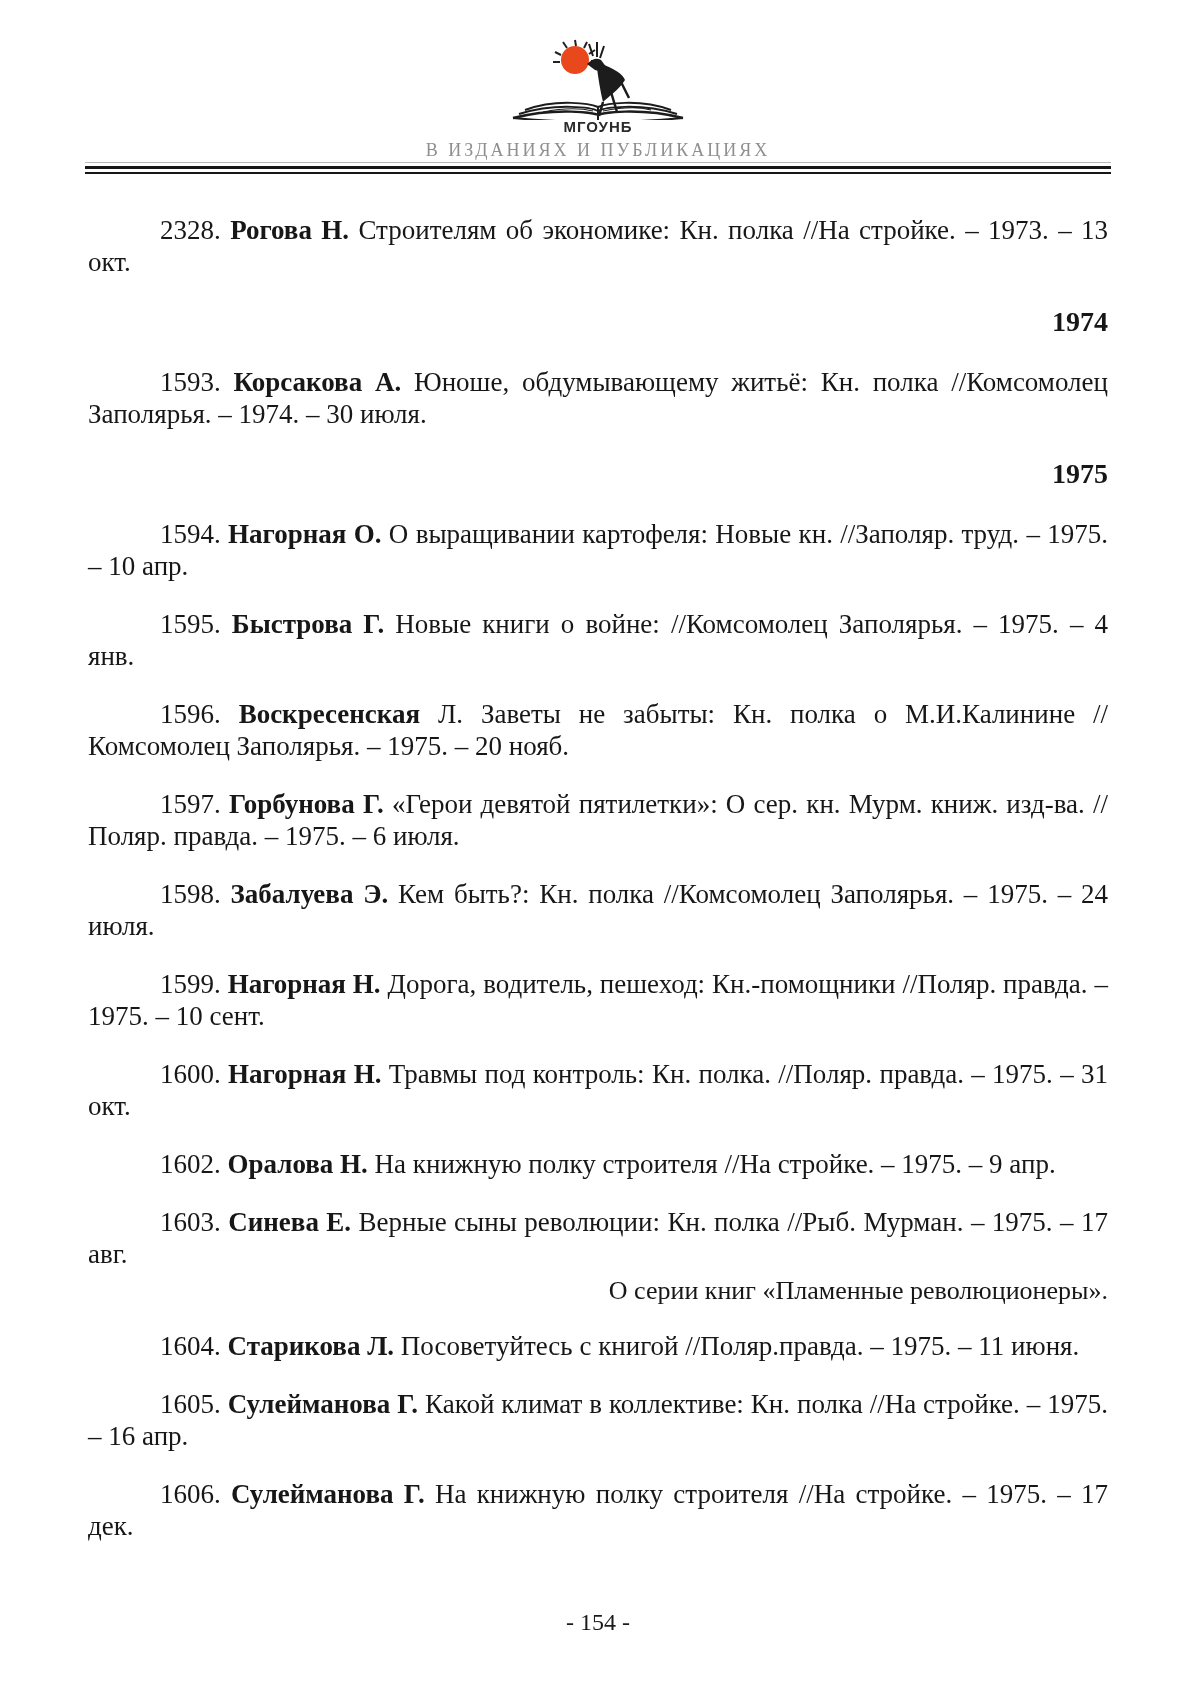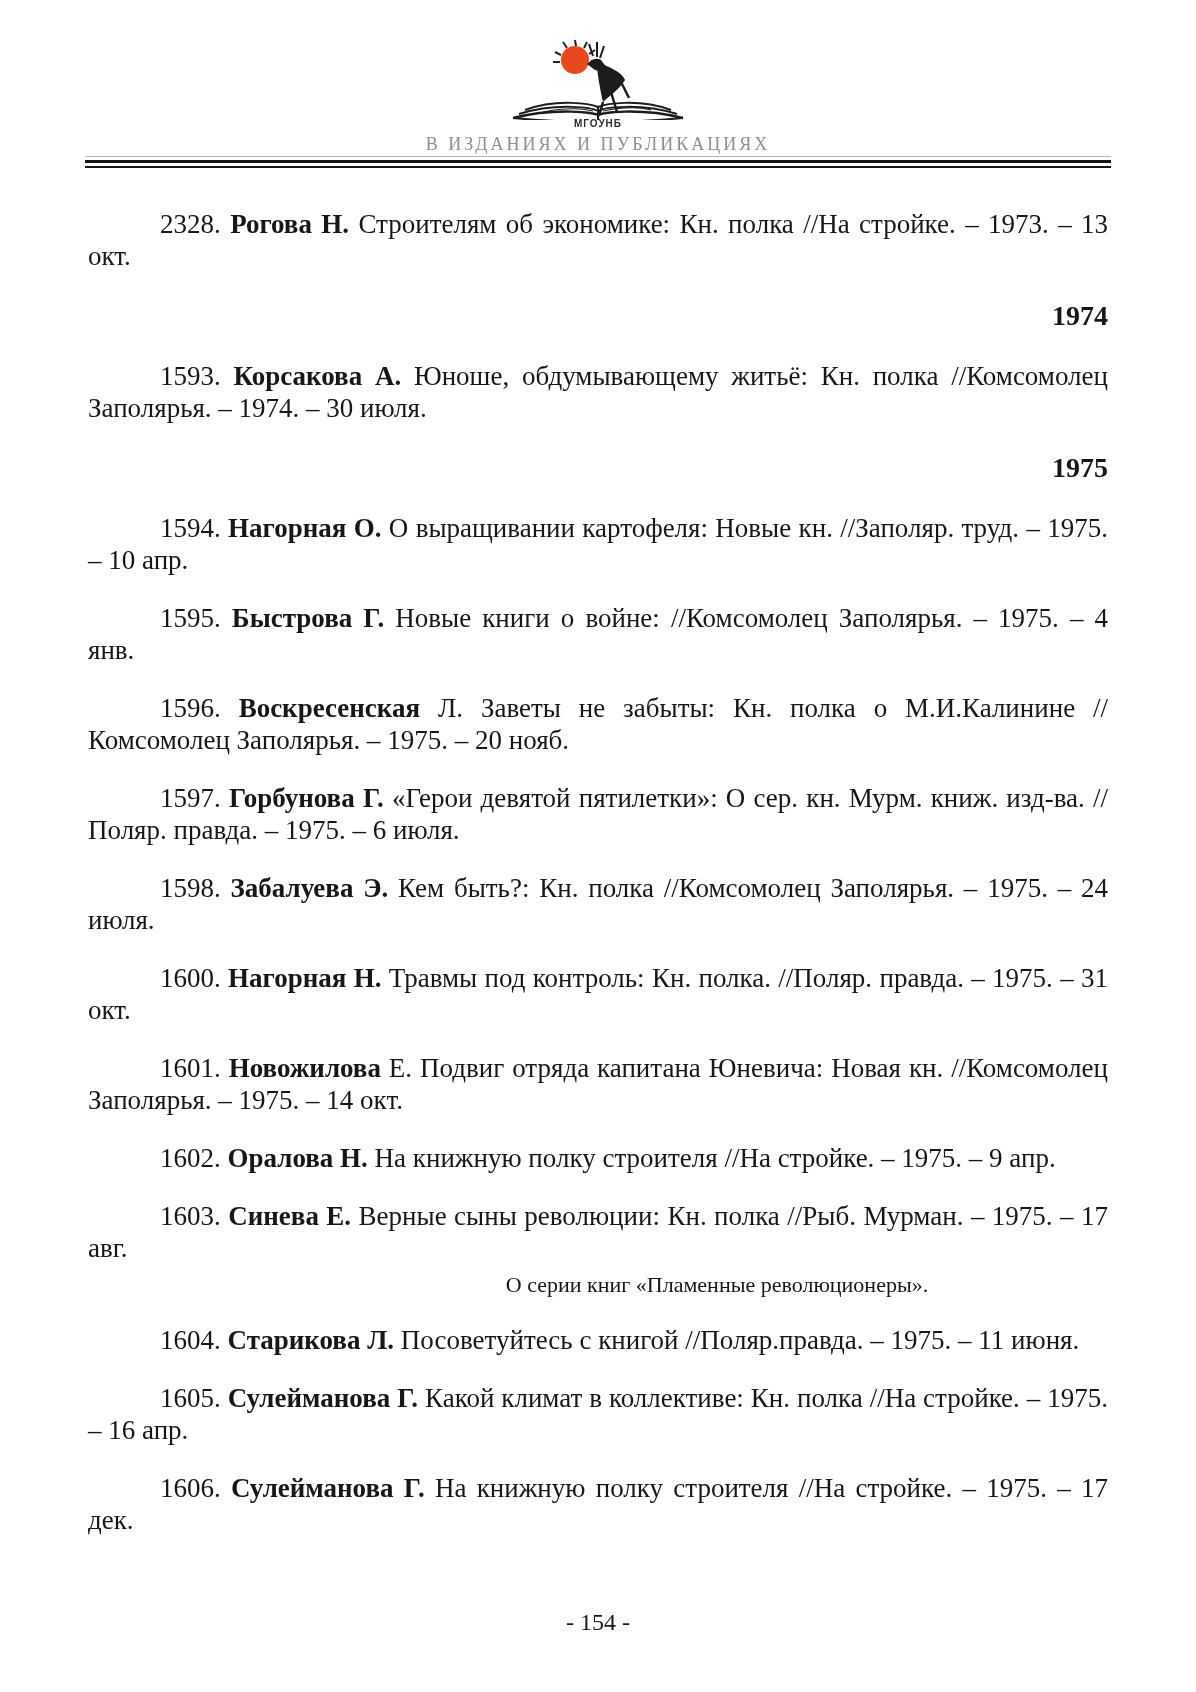--- a/index.html
+++ b/index.html
@@ -13,21 +13,21 @@
     color: #171717;
   }
   .page { width: 100%; height: 100%; position: relative; }
 
   
   .header { padding-top: 34px; }
   .logo-wrap { width: 190px; margin: 0 auto; text-align: center; }
   .logo-svg { display: block; margin: 0 auto; }
   .logo-acronym {
     font-family: "Liberation Sans", sans-serif;
-    font-weight: bold; font-size: 10px; letter-spacing: 1px;
+    font-weight: bold; font-size: 15px; letter-spacing: 1px;
     color: #2b2b2b; margin-top: -2px;
   }
   .subtitle-row {
     margin: 5px 85px 0 85px;
     border-bottom: 1px solid #b8b8b8;
     text-align: center;
     padding-bottom: 1px;
   }
   .subtitle {
     font-family: Liberation Serif, serif;
@@ -53,24 +53,24 @@
     margin: 26px 0;
   }
   .entry-author { font-weight: bold; }
   .year-heading {
     text-align: right;
     font-size: 28px; font-weight: bold;
     margin: 28px 0;
     text-indent: 0;
   }
   .entry-note {
-    font-size: 22px;
+    font-size: 26px;
     line-height: 26px;
     margin: -18px 0 26px 238px;
-    text-align: center;
+    text-align: right;
     text-indent: 0;
   }
 
   
   .footer {
     position: absolute;
     left: 0; right: 0; bottom: 56px;
     text-align: center;
     font-size: 24px;
     color: #1a1a1a;
@@ -126,22 +126,22 @@
 
   <p class="entry"><span>2328. </span><span class="entry-author">Рогова Н.</span><span> Строителям об экономике: Кн. полка //На стройке. – 1973. – 13 окт.</span></p>
       <h2 class="year-heading">1974</h2>
       <p class="entry"><span>1593. </span><span class="entry-author">Корсакова А.</span><span> Юноше, обдумывающему житьё: Кн. полка //Комсомолец Заполярья. – 1974. – 30 июля.</span></p>
       <h2 class="year-heading">1975</h2>
       <p class="entry"><span>1594. </span><span class="entry-author">Нагорная О.</span><span> О выращивании картофеля: Новые кн. //Заполяр. труд. – 1975. – 10 апр.</span></p>
       <p class="entry"><span>1595. </span><span class="entry-author">Быстрова Г.</span><span> Новые книги о войне: //Комсомолец Заполярья. – 1975. – 4 янв.</span></p>
       <p class="entry"><span>1596. </span><span class="entry-author">Воскресенская</span><span> Л. Заветы не забыты: Кн. полка о М.И.Калинине //Комсомолец Заполярья. – 1975. – 20 нояб.</span></p>
       <p class="entry"><span>1597. </span><span class="entry-author">Горбунова Г.</span><span> «Герои девятой пятилетки»: О сер. кн. Мурм. книж. изд-ва. //Поляр. правда. – 1975. – 6 июля.</span></p>
       <p class="entry"><span>1598. </span><span class="entry-author">Забалуева Э.</span><span> Кем быть?: Кн. полка //Комсомолец Заполярья. – 1975. – 24 июля.</span></p>
+      <p class="entry"><span>1599. </span><span class="entry-author">Нагорная Н.</span><span> Дорога, водитель, пешеход: Кн.-помощники //Поляр. правда. – 1975. – 10 сент.</span></p>
       <p class="entry"><span>1600. </span><span class="entry-author">Нагорная Н.</span><span> Травмы под контроль: Кн. полка. //Поляр. правда. – 1975. – 31 окт.</span></p>
-      <p class="entry"><span>1601. </span><span class="entry-author">Новожилова</span><span> Е. Подвиг отряда капитана Юневича: Новая кн. //Комсомолец Заполярья. – 1975. – 14 окт.</span></p>
       <p class="entry"><span>1602. </span><span class="entry-author">Оралова Н.</span><span> На книжную полку строителя //На стройке. – 1975. – 9 апр.</span></p>
       <p class="entry"><span>1603. </span><span class="entry-author">Синева Е.</span><span> Верные сыны революции: Кн.  полка //Рыб. Мурман. – 1975. – 17 авг.</span></p>
       <p class="entry-note">О серии книг «Пламенные революционеры».</p>
       <p class="entry"><span>1604. </span><span class="entry-author">Старикова Л.</span><span> Посоветуйтесь с книгой //Поляр.правда. – 1975. – 11 июня.</span></p>
       <p class="entry"><span>1605. </span><span class="entry-author">Сулейманова Г.</span><span> Какой климат в коллективе: Кн. полка //На стройке. – 1975. – 16 апр.</span></p>
       <p class="entry"><span>1606. </span><span class="entry-author">Сулейманова Г.</span><span> На книжную полку строителя //На стройке. – 1975. – 17 дек.</span></p>
     </div>
 
   <div class="footer">- 154 -</div>
 

